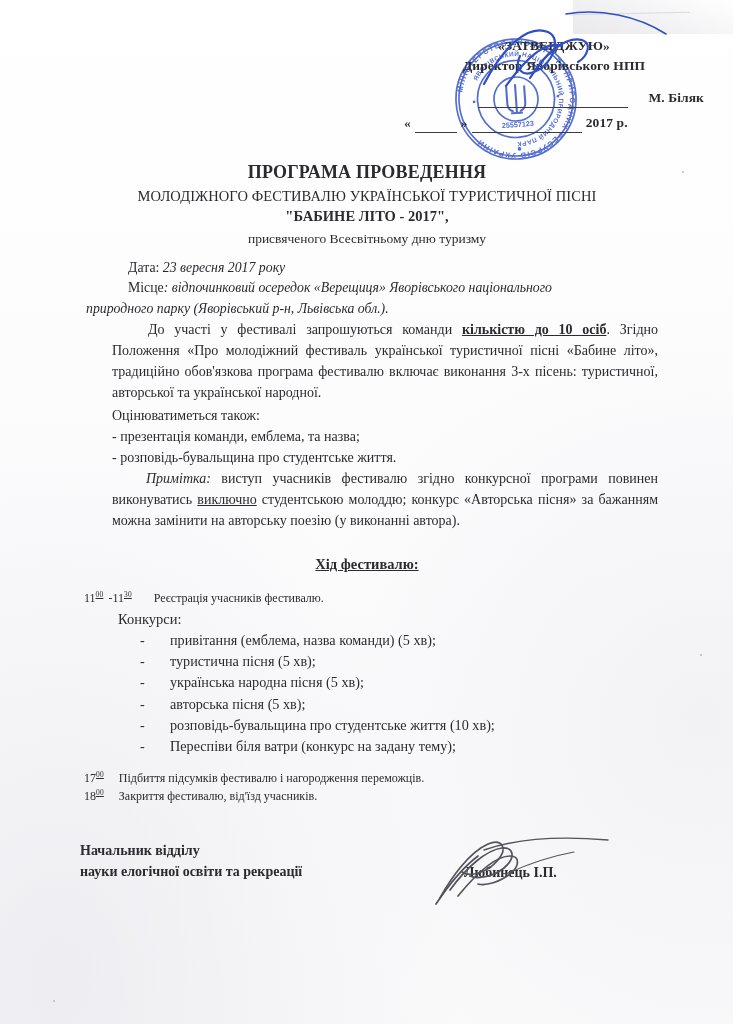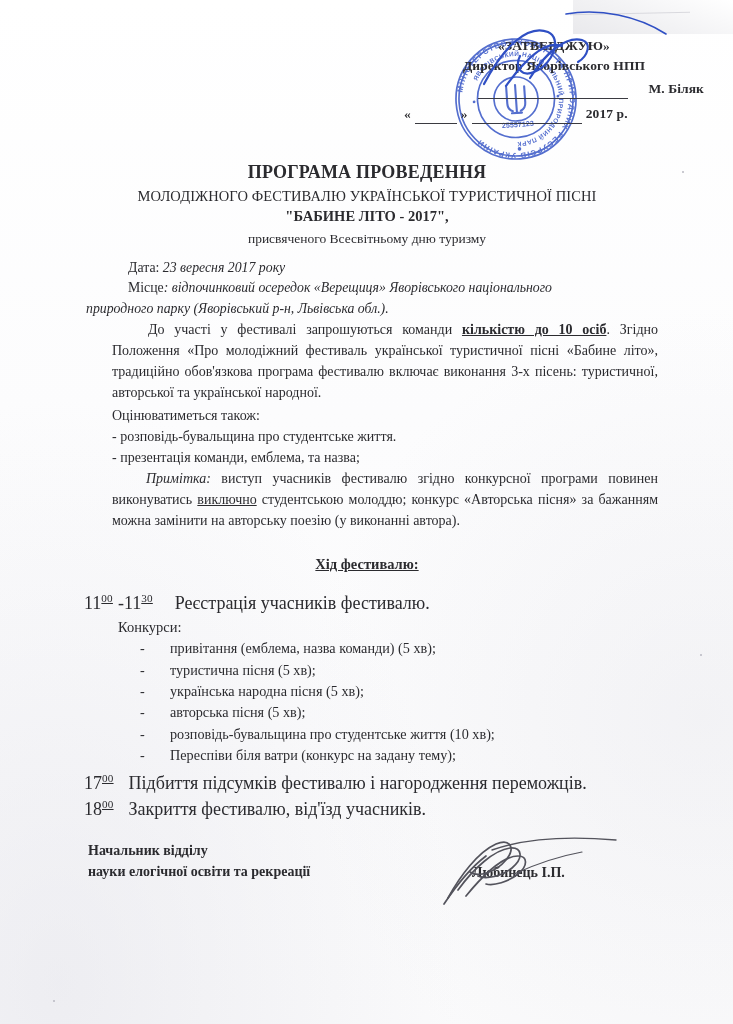--- a/index.html
+++ b/index.html
@@ -63,21 +63,21 @@
     letter-spacing: .1px;
     z-index: 3;
   }
   .approval-line1 { text-align: center; }
   .approval-line2 { text-align: center; white-space: nowrap; }
   .approval-sign-row {
     display: flex;
     align-items: flex-end;
     justify-content: flex-end;
     gap: 20px;
-    margin-top: 2px;
+    margin-top: 11px;
   }
   .sig-rule {
     flex: 0 0 150px;
     border-bottom: 1px solid #3a3a40;
     height: 13px;
   }
   .approval-date-row {
     display: flex;
     align-items: flex-end;
     gap: 4px;
@@ -204,21 +204,21 @@
     z-index: 5;
   }
   .sched {
     position: absolute;
     top: 590px;
     left: 84px;
     width: 600px;
     z-index: 5;
   }
   .sched-row {
-    font-size: 18px;
+    font-size: 12px;
     line-height: 1.46;
     white-space: nowrap;
   }
   .tm { white-space: nowrap; }
   .tm sup {
     font-size: .62em;
     text-decoration: underline;
     vertical-align: super;
     letter-spacing: .2px;
   }
@@ -255,21 +255,21 @@
     top: 770px;
     left: 84px;
     width: 600px;
     z-index: 5;
   }
 
   
   .footer {
     position: absolute;
     top: 840px;
-    left: 88px;
+    left: 80px;
     width: 600px;
     z-index: 5;
   }
   .foot-row {
     display: flex;
     align-items: flex-start;
   }
   .foot-left {
     font-weight: bold;
     font-size: 14px;
@@ -387,22 +387,22 @@
     </div>
     <div class="meta-line" style="text-indent:-26px">
       <span>природного парку (Яворівський р-н, Львівська обл.).</span>
     </div>
 
     <p class="para para-first">
       <span>До участі у фестивалі  запрошуються команди </span><span class="u-bold">кількістю до 10 осіб</span><span>. Згідно Положення «Про молодіжний фестиваль української туристичної пісні «Бабине літо», традиційно обов'язкова програма фестивалю включає виконання 3-х пісень: туристичної, авторської та української народної.</span>
     </p>
 
     <div class="eval-head">Оцінюватиметься також:</div>
+    <div class="eval-item">- презентація команди, емблема, та назва;</div>
     <div class="eval-item">- розповідь-бувальщина про студентське життя.</div>
-    <div class="eval-item">- презентація команди, емблема, та назва;</div>
 
     <p class="para note note-first">
       <span class="nlbl">Примітка:</span><span> виступ учасників фестивалю згідно конкурсної програми повинен виконуватись </span><span class="u-plain">виключно</span><span> студентською молоддю; конкурс «Авторська пісня» за бажанням можна замінити на авторську поезію (у виконанні автора).</span>
     </p>
   </div>
 
   <div class="sched-head">Хід фестивалю:</div>
 
   <div class="sched">
 

